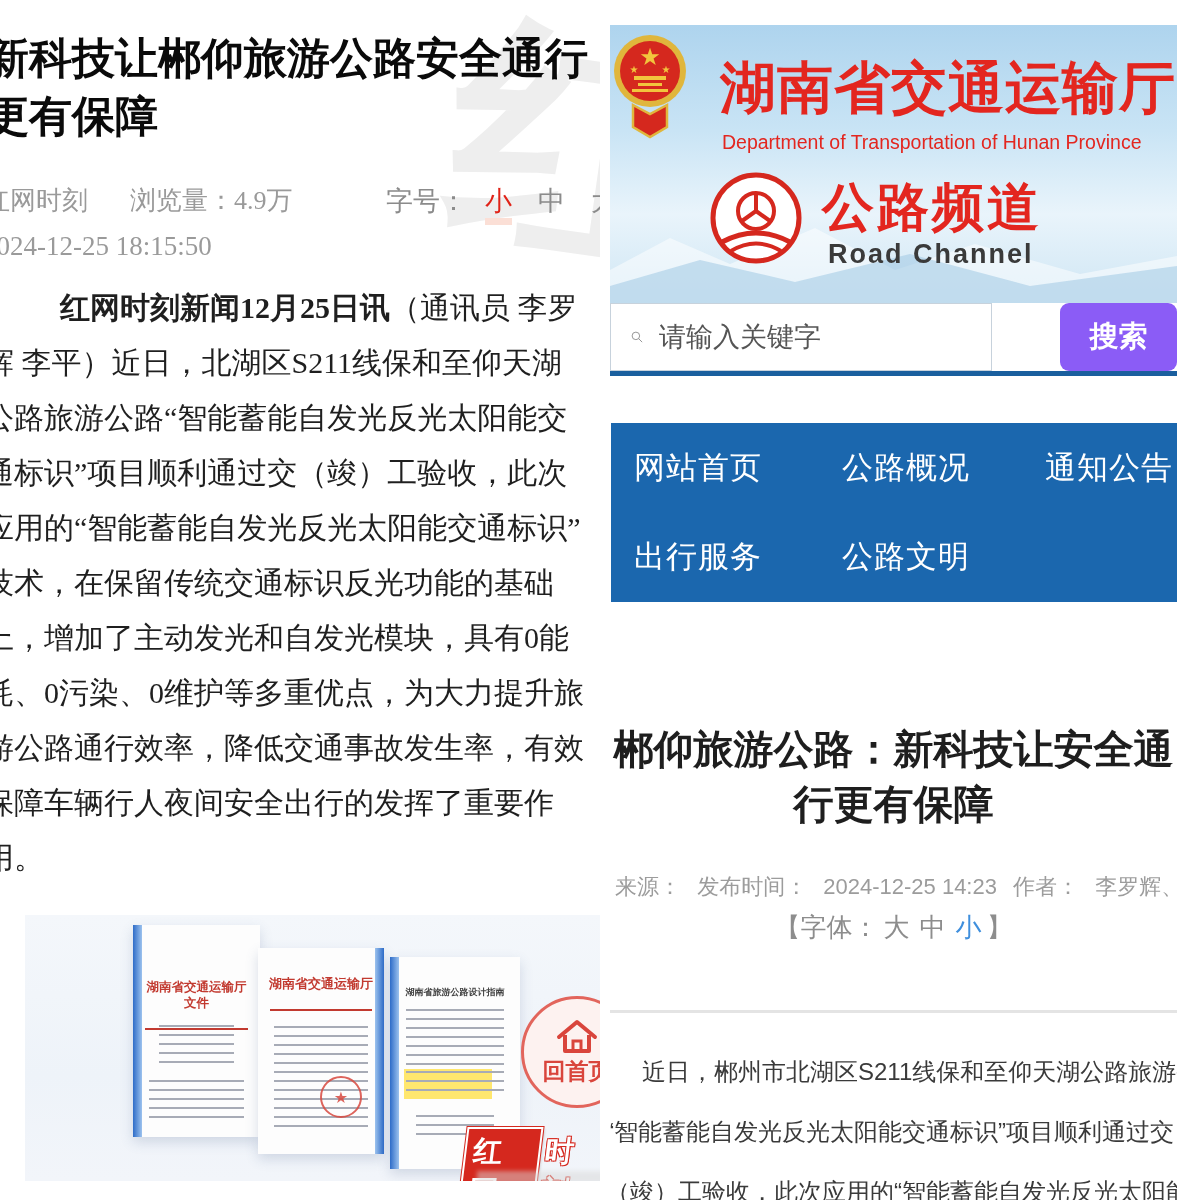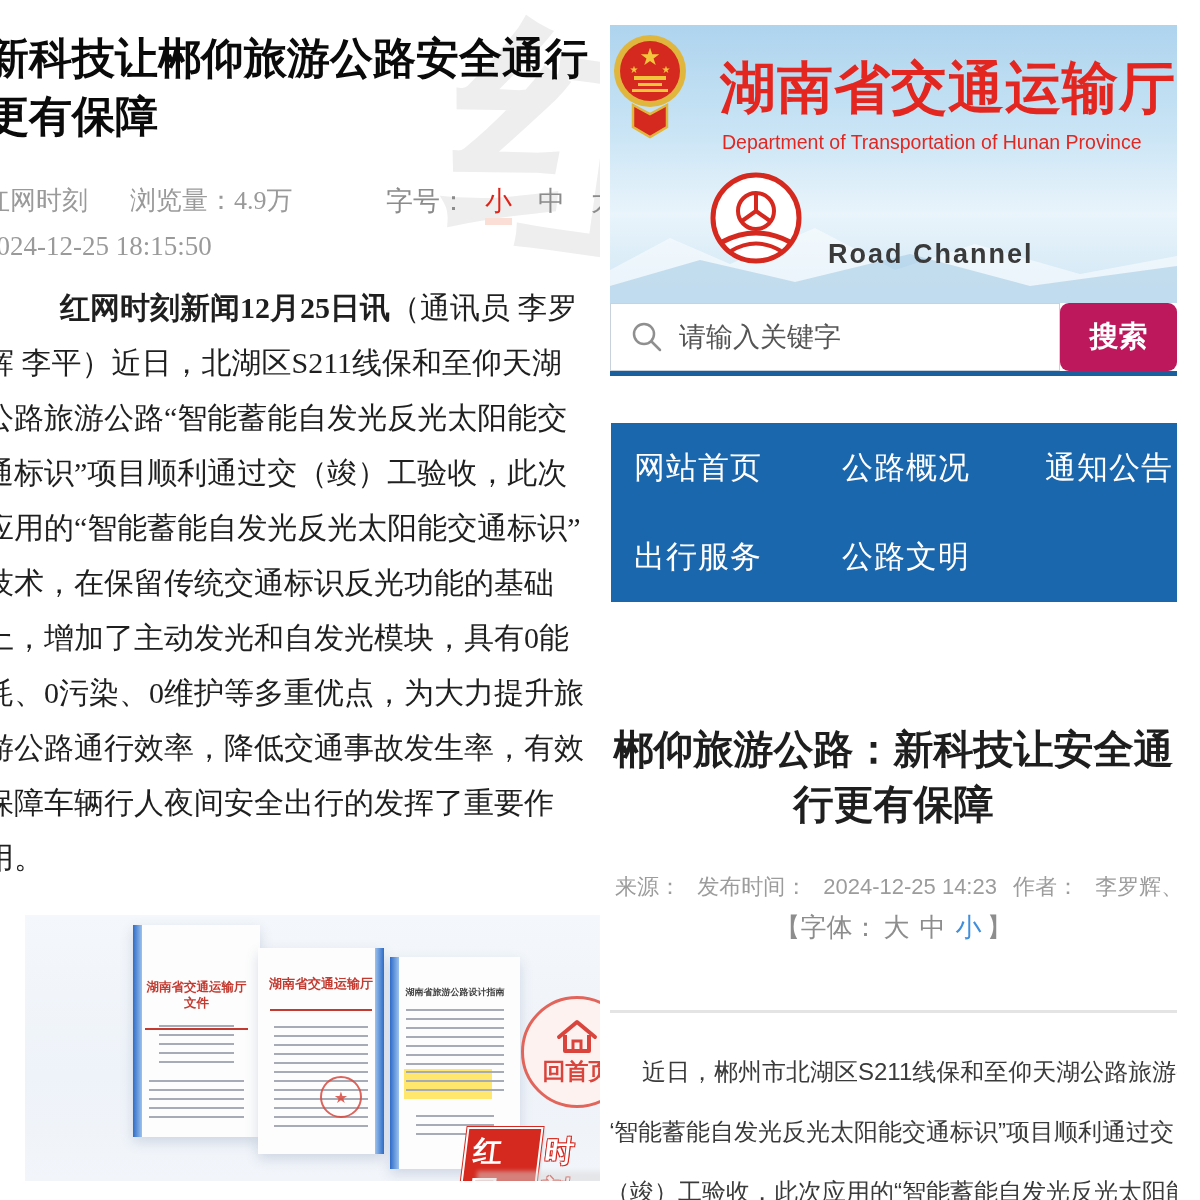--- a/index.html
+++ b/index.html
@@ -61,27 +61,27 @@
     color:#e3261f;white-space:nowrap;letter-spacing:1px;}
   .banner .en-title{position:absolute;left:112px;top:106px;font-size:19.5px;font-weight:400;
     color:#e3261f;white-space:nowrap;}
   .banner .channel-cn{position:absolute;left:212px;top:148px;font-size:52px;font-weight:800;
     color:#e3261f;letter-spacing:3px;white-space:nowrap;}
   .banner .channel-en{position:absolute;left:218px;top:214px;font-size:27px;font-weight:600;
     color:#3a3a3a;letter-spacing:2px;white-space:nowrap;}
   .emblem{position:absolute;left:3px;top:4px;}
   .road-logo{position:absolute;left:98px;top:145px;}
   .search-row{position:absolute;left:0;top:303px;width:567px;height:68px;}
-  .search-input{position:absolute;left:0;top:0;width:450px;height:68px;background:#fff;
+  .search-input{position:absolute;left:0;top:0;width:382px;height:68px;background:#fff;
     border:1px solid #c7d2dc;box-sizing:border-box;display:flex;align-items:center;}
   .search-input input{border:none;outline:none;font-size:27px;color:#444;width:330px;
     font-family:"Liberation Sans",sans-serif;background:transparent;}
   .search-input input::placeholder{color:#555;opacity:1;}
   .mag{margin:0 14px 0 20px;}
-  .search-btn{position:absolute;left:450px;top:0;width:117px;height:68px;background:#be185d;
+  .search-btn{position:absolute;left:450px;top:0;width:117px;height:68px;background:#8b5cf6;
     border-radius:9px;color:#fff;font-size:29px;font-weight:700;display:flex;
     align-items:center;justify-content:center;cursor:pointer;}
   .search-underline{position:absolute;left:0;top:371px;width:567px;height:5px;background:#1a5f9e;}
   .nav{position:absolute;left:1px;top:423px;width:566px;height:179px;background:#1b67ae;
     display:grid;grid-template-columns:208px 203px auto;grid-auto-rows:89px;
     align-items:center;padding-left:23px;box-sizing:border-box;}
   .nav-item{color:#fff;font-size:31px;letter-spacing:1px;cursor:pointer;white-space:nowrap;}
   .breadcrumb{position:absolute;left:17px;top:632px;height:38px;display:flex;align-items:center;
     color:#9a9a9a;font-size:26px;white-space:nowrap;}
   .breadcrumb svg{margin-right:14px;}
@@ -196,20 +196,21 @@
     <div class="cn-title">湖南省交通运输厅</div>
     <div class="en-title">Department of Transportation of Hunan Province</div>
 
     <svg class="road-logo" width="96" height="96" viewBox="0 0 96 96">
       <circle cx="48" cy="48" r="43" fill="#ffffff" stroke="#d5281e" stroke-width="5"></circle>
       <circle cx="48" cy="41" r="18" fill="none" stroke="#d5281e" stroke-width="4"></circle>
       <path d="M48 41 V25 M48 41 L34 51 M48 41 L62 51" stroke="#d5281e" stroke-width="4" fill="none" stroke-linecap="round"></path>
       <path d="M14 72 Q48 54 82 72" stroke="#d5281e" stroke-width="5" fill="none"></path>
       <path d="M23 81 Q48 66 73 81" stroke="#d5281e" stroke-width="4" fill="none"></path>
     </svg>
+    <div class="channel-cn">公路频道</div>
     <div class="channel-en">Road Channel</div>
   </div>
 
   <div class="search-row">
     <div class="search-input">
       <svg class="mag" width="32" height="32" viewBox="0 0 32 32">
         <circle cx="13" cy="13" r="10" fill="none" stroke="#8f8f8f" stroke-width="2.5"></circle>
         <line x1="21" y1="21" x2="29" y2="29" stroke="#8f8f8f" stroke-width="2.5" stroke-linecap="round"></line>
       </svg>
       <input type="text" placeholder="请输入关键字" style="">

